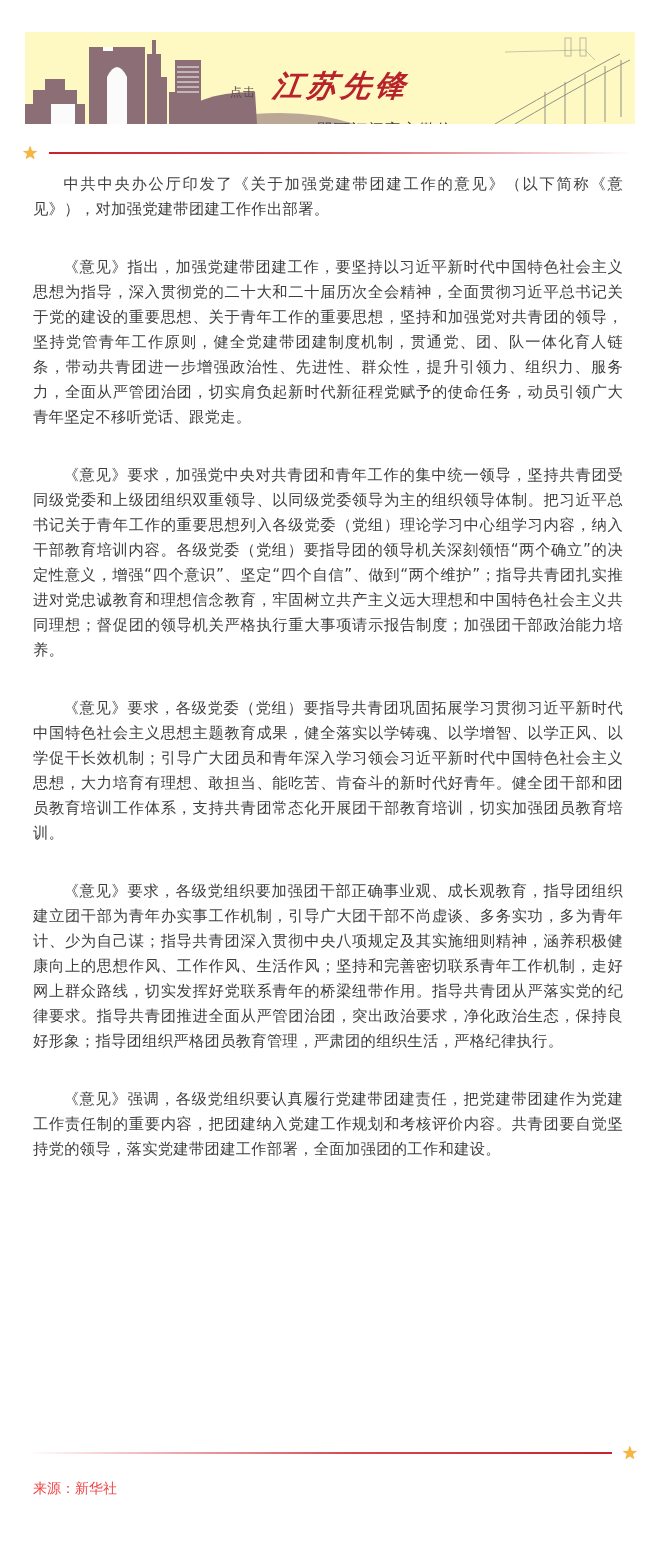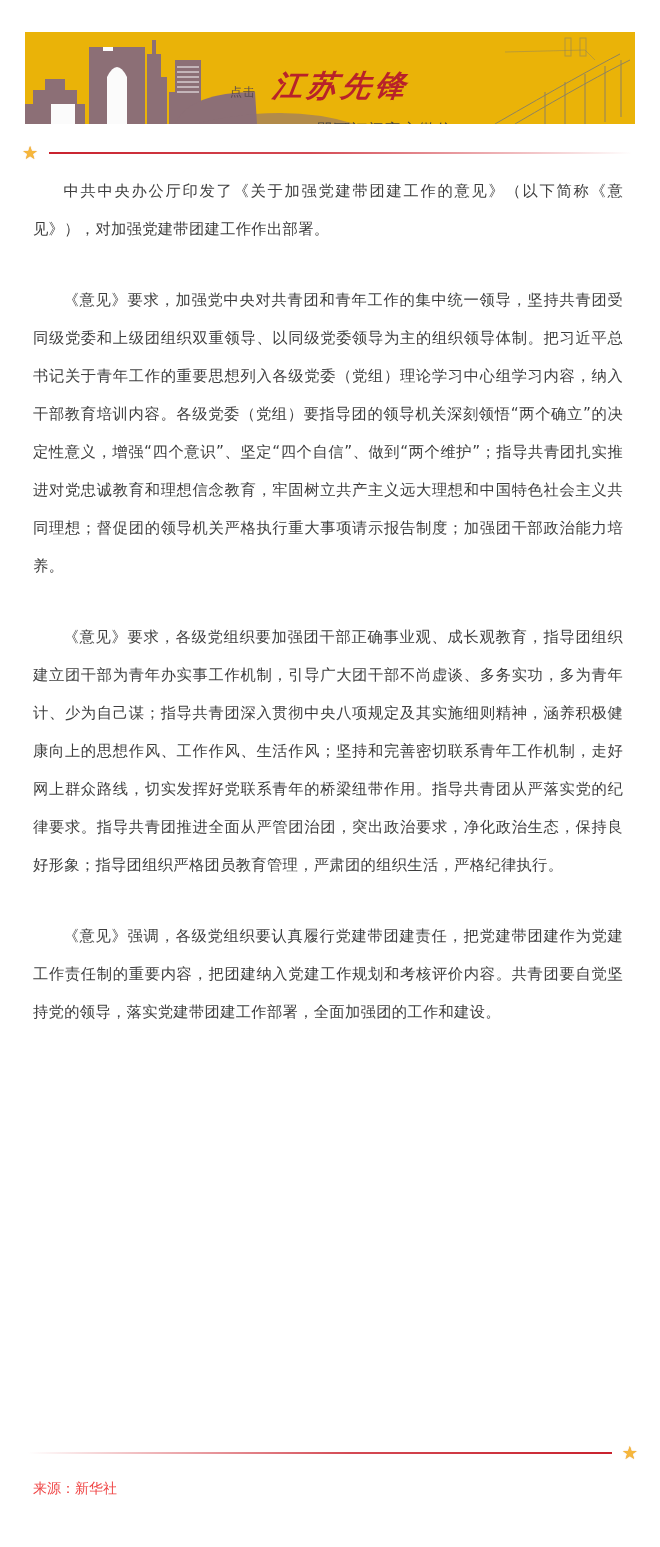--- a/index.html
+++ b/index.html
@@ -1,39 +1,39 @@
 <!DOCTYPE html>
 <html><head>
 <meta charset="utf-8">
 <style>
   html, body { margin: 0; padding: 0; background: #ffffff; }
   body { width: 660px; height: 1547px; position: relative; overflow: hidden;
          font-family: "DejaVu Sans", "Liberation Sans", sans-serif; }
   .banner { position: absolute; left: 25px; top: 32px; width: 610px; height: 92px;
-            background: #eab308; overflow: hidden; }
+            background: #fef9c3; overflow: hidden; }
   .banner svg { position: absolute; left: 0; top: 0; }
   .banner .click { position: absolute; left: 205px; top: 52px; font-size: 12px;
                    color: #5a4a4e; font-family: "DejaVu Serif", serif; letter-spacing: 1px; }
   .banner .brand { position: absolute; left: 248px; top: 34px; font-size: 30px;
                    color: #b8222a; font-family: "DejaVu Serif", serif; font-style: italic;
                    letter-spacing: 4px; font-weight: bold; transform: skewX(-8deg); }
   .banner .sub { position: absolute; left: 292px; top: 88px; font-size: 16px;
                  color: #444; font-family: "DejaVu Serif", serif; letter-spacing: 1px; }
   .divider { position: absolute; height: 18px; }
   .divider .line { position: absolute; top: 8px; height: 2px; }
   .divider .star { position: absolute; top: 0; font-size: 18px; color: #f6b73c;
                    line-height: 18px; text-shadow: 0 0 1px #d98a2b; }
   #div-top { left: 22px; top: 144px; width: 610px; }
   #div-top .star { left: 0; }
   #div-top .line { left: 27px; right: 0; background: linear-gradient(to right, #c9222e 0%, #d44a54 45%, rgba(230,140,145,0.6) 80%, rgba(255,255,255,0) 100%); }
   #div-bottom { left: 28px; top: 1444px; width: 610px; }
   #div-bottom .star { right: 0; }
   #div-bottom .line { left: 0; right: 26px; background: linear-gradient(to left, #c9222e 0%, #d44a54 45%, rgba(230,140,145,0.6) 80%, rgba(255,255,255,0) 100%); }
   .content { position: absolute; left: 33px; top: 172px; width: 598px; }
-  .para { margin: 0 8px 33px 0; font-size: 15.3px; line-height: 38px; color: #3e3e3e;
+  .para { margin: 0 8px 33px 0; font-size: 15.3px; line-height: 25px; color: #3e3e3e;
           text-indent: 2em; text-align: justify; letter-spacing: 0.3px; }
   .source { position: absolute; left: 33px; top: 1480px; font-size: 14px; color: #ef4444; }
 </style>
 </head>
 <body>
 
 <div class="banner">
   <svg width="610" height="92" viewBox="0 0 610 92">
 
     <g fill="#8c6f76">
@@ -79,21 +79,23 @@
   <span class="sub">即可订阅官方微信</span>
 </div>
 
 <div class="divider" id="div-top">
   <span class="star">★</span>
   <span class="line"></span>
 </div>
 
 <div class="content">
   <p class="para">中共中央办公厅印发了《关于加强党建带团建工作的意见》（以下简称《意见》），对加强党建带团建工作作出部署。</p>
+  <p class="para">《意见》指出，加强党建带团建工作，要坚持以习近平新时代中国特色社会主义思想为指导，深入贯彻党的二十大和二十届历次全会精神，全面贯彻习近平总书记关于党的建设的重要思想、关于青年工作的重要思想，坚持和加强党对共青团的领导，坚持党管青年工作原则，健全党建带团建制度机制，贯通党、团、队一体化育人链条，带动共青团进一步增强政治性、先进性、群众性，提升引领力、组织力、服务力，全面从严管团治团，切实肩负起新时代新征程党赋予的使命任务，动员引领广大青年坚定不移听党话、跟党走。</p>
   <p class="para">《意见》要求，加强党中央对共青团和青年工作的集中统一领导，坚持共青团受同级党委和上级团组织双重领导、以同级党委领导为主的组织领导体制。把习近平总书记关于青年工作的重要思想列入各级党委（党组）理论学习中心组学习内容，纳入干部教育培训内容。各级党委（党组）要指导团的领导机关深刻领悟“两个确立”的决定性意义，增强“四个意识”、坚定“四个自信”、做到“两个维护”；指导共青团扎实推进对党忠诚教育和理想信念教育，牢固树立共产主义远大理想和中国特色社会主义共同理想；督促团的领导机关严格执行重大事项请示报告制度；加强团干部政治能力培养。</p>
+  <p class="para">《意见》要求，各级党委（党组）要指导共青团巩固拓展学习贯彻习近平新时代中国特色社会主义思想主题教育成果，健全落实以学铸魂、以学增智、以学正风、以学促干长效机制；引导广大团员和青年深入学习领会习近平新时代中国特色社会主义思想，大力培育有理想、敢担当、能吃苦、肯奋斗的新时代好青年。健全团干部和团员教育培训工作体系，支持共青团常态化开展团干部教育培训，切实加强团员教育培训。</p>
   <p class="para">《意见》要求，各级党组织要加强团干部正确事业观、成长观教育，指导团组织建立团干部为青年办实事工作机制，引导广大团干部不尚虚谈、多务实功，多为青年计、少为自己谋；指导共青团深入贯彻中央八项规定及其实施细则精神，涵养积极健康向上的思想作风、工作作风、生活作风；坚持和完善密切联系青年工作机制，走好网上群众路线，切实发挥好党联系青年的桥梁纽带作用。指导共青团从严落实党的纪律要求。指导共青团推进全面从严管团治团，突出政治要求，净化政治生态，保持良好形象；指导团组织严格团员教育管理，严肃团的组织生活，严格纪律执行。</p>
   <p class="para">《意见》强调，各级党组织要认真履行党建带团建责任，把党建带团建作为党建工作责任制的重要内容，把团建纳入党建工作规划和考核评价内容。共青团要自觉坚持党的领导，落实党建带团建工作部署，全面加强团的工作和建设。</p>
 </div>
 
 <div class="divider" id="div-bottom">
   <span class="line"></span>
   <span class="star">★</span>
 </div>
 
 <div class="source">来源：新华社</div>

